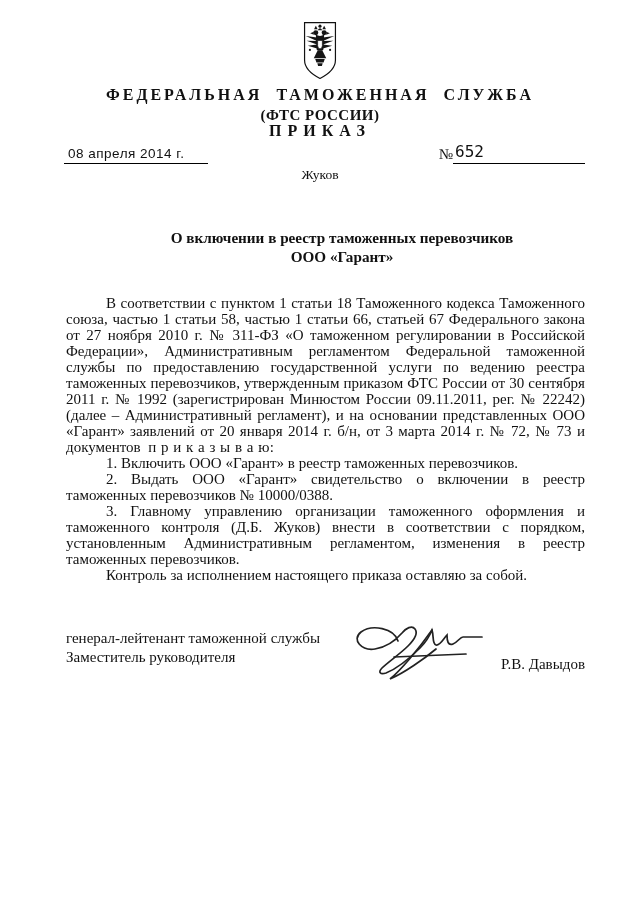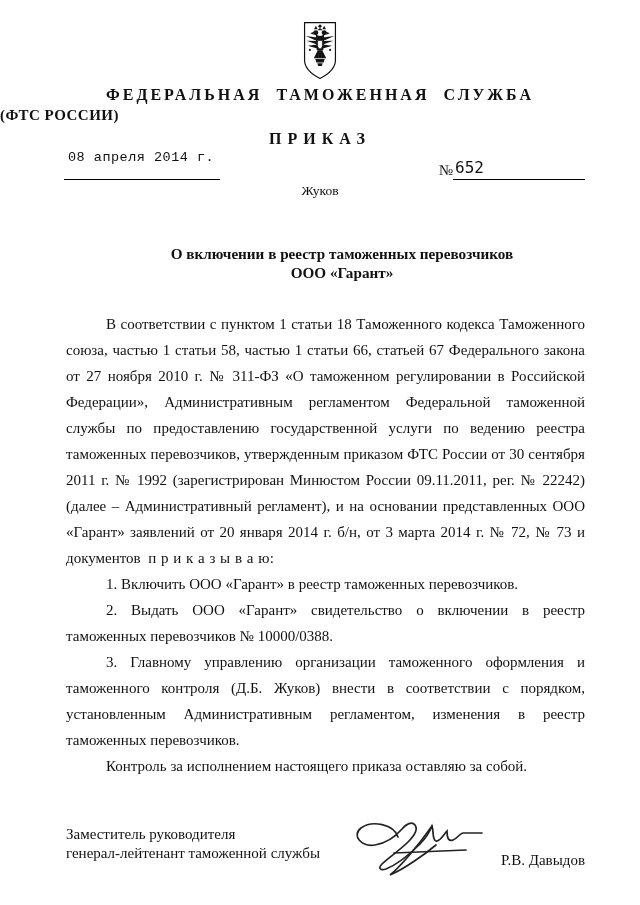--- a/index.html
+++ b/index.html
@@ -15,57 +15,57 @@
   }
   
   .emblem-wrap { padding-top:19px; display:flex; justify-content:center; }
   .emblem-wrap svg { width:38px; height:63px; display:block; }
   .agency {
     margin-top:4px; text-align:center;
     font-weight:bold; font-size:16px; line-height:17px;
     letter-spacing:3px; word-spacing:7px;
   }
   .abbr {
-    margin-top:4px; text-align:left;
+    margin-top:4px; text-align:center;
     font-weight:bold; font-size:15px; line-height:16px; letter-spacing:0.5px;
   }
   .doctype {
-    margin-top:8px; text-align:center;
+    margin-top:0; text-align:center;
     font-weight:bold; font-size:16px; line-height:16px; letter-spacing:6px;
   }
   .meta-row {
     margin-top:3px;
     padding:0 55px 0 64px;
     display:flex; justify-content:space-between; align-items:flex-end;
     font-size:14px;
   }
   .date-field {
-    font-family:Liberation Mono, monospace;
+    font-family:Liberation Sans, sans-serif;
     font-size:13.5px; letter-spacing:0.5px;
     border-bottom:1.5px solid #000;
-    min-width:144px; padding:0 6px 14px 4px;
+    min-width:144px; padding:0 6px 2px 4px;
   }
   .number-field { display:flex; align-items:flex-end; }
   .no-sign { font-size:15px; padding-bottom:1px; }
   .no-value {
     font-family:"DejaVu Sans Mono","Liberation Mono",monospace;
     font-size:16px;
     border-bottom:1.5px solid #000;
     min-width:132px; padding:0 0 2px 2px;
   }
   .city { margin-top:3px; text-align:center; font-size:13.5px; line-height:15px; }
   
   .title {
     margin-top:46px; text-align:center;
     font-weight:bold; font-size:15.2px; line-height:19px;padding-left:44px;
   }
   
   .body-block { margin:29px 55px 0 66px; }
   .para {
-    font-size:15px; line-height:26px;
+    font-size:15px; line-height:16px;
     text-align:justify; text-indent:40px;
   }
   .decree { letter-spacing:0.5px; }
   .control-para { }
   
   .sign-block { position:relative; margin:46px 55px 0 66px; height:90px; }
   .position-lines { font-size:15px; line-height:18.8px; }
   .sig-draw { position:absolute; left:276px; top:-14px; width:150px; height:72px; }
   .sig-draw svg { width:150px; height:72px; display:block; }
   .sign-name { position:absolute; right:0; top:17px; font-size:15px;margin-top:10px; }
@@ -126,22 +126,22 @@
   <div class="body-block">
     <p class="para"><span>В соответствии с пунктом 1 статьи 18 Таможенного кодекса Таможенного союза, частью 1 статьи 58, частью 1 статьи 66, статьей 67 Федерального закона от 27 ноября 2010 г. № 311-ФЗ «О таможенном регулировании в Российской Федерации», Административным регламентом Федеральной таможенной службы по предоставлению государственной услуги по ведению реестра таможенных перевозчиков, утвержденным приказом ФТС России от 30 сентября 2011 г. № 1992 (зарегистрирован Минюстом России 09.11.2011, рег. № 22242) (далее – Административный регламент), и на основании представленных ООО «Гарант» заявлений от 20 января 2014 г. б/н, от 3 марта 2014 г. № 72, № 73 и документов</span>&nbsp;&nbsp;<span class="decree">п р и к а з ы в а ю:</span></p>
     <p class="para">1. Включить ООО «Гарант» в реестр таможенных перевозчиков.</p>
     <p class="para">2. Выдать ООО «Гарант» свидетельство о включении в реестр таможенных перевозчиков № 10000/0388.</p>
     <p class="para">3. Главному управлению организации таможенного оформления и таможенного контроля (Д.Б. Жуков) внести в соответствии с порядком, установленным Административным регламентом, изменения в реестр таможенных перевозчиков.</p>
     <p class="para control-para">Контроль за исполнением настоящего приказа оставляю за собой.</p>
   </div>
 
   <div class="sign-block">
     <div class="position-lines">
+      <div>генерал-лейтенант таможенной службы</div>
       <div>Заместитель руководителя</div>
-      <div>генерал-лейтенант таможенной службы</div>
     </div>
     <div class="sig-draw">
       <svg viewBox="0 0 150 72" aria-hidden="true">
         <g fill="none" stroke="#222" stroke-width="1.7" stroke-linecap="round">
           <path d="M56,26 C52,13 30,9 19,17 C9,25 20,36 33,34 C45,32 54,25 60,18 C64,13 70,10 73,14 C76,18 72,25 66,31 C58,39 46,47 40,53 C36,57 38,60 44,58 C54,54 68,43 78,33 C84,27 88,20 90,15 C92,21 90,29 94,30 C98,31 102,23 105,20 C105,26 106,31 111,29 C116,27 118,22 121,22 L140,22"></path>
           <path d="M90,15 C76,35 58,56 48,64 C62,58 82,44 94,34"></path>
           <path d="M52,42 L124,39"></path>
         </g>
       </svg>
     </div>

